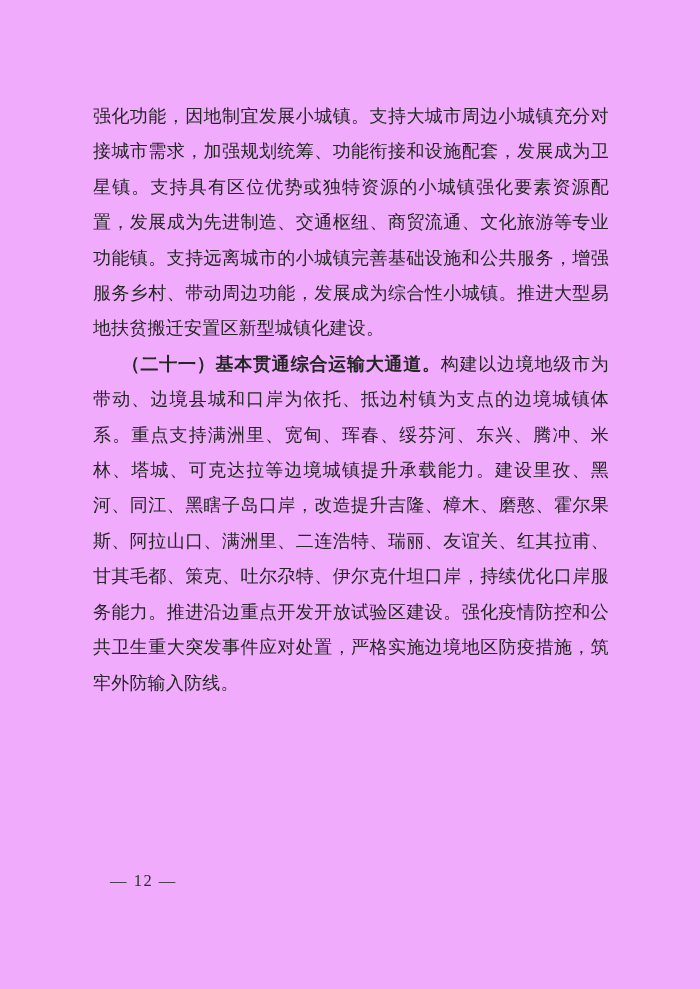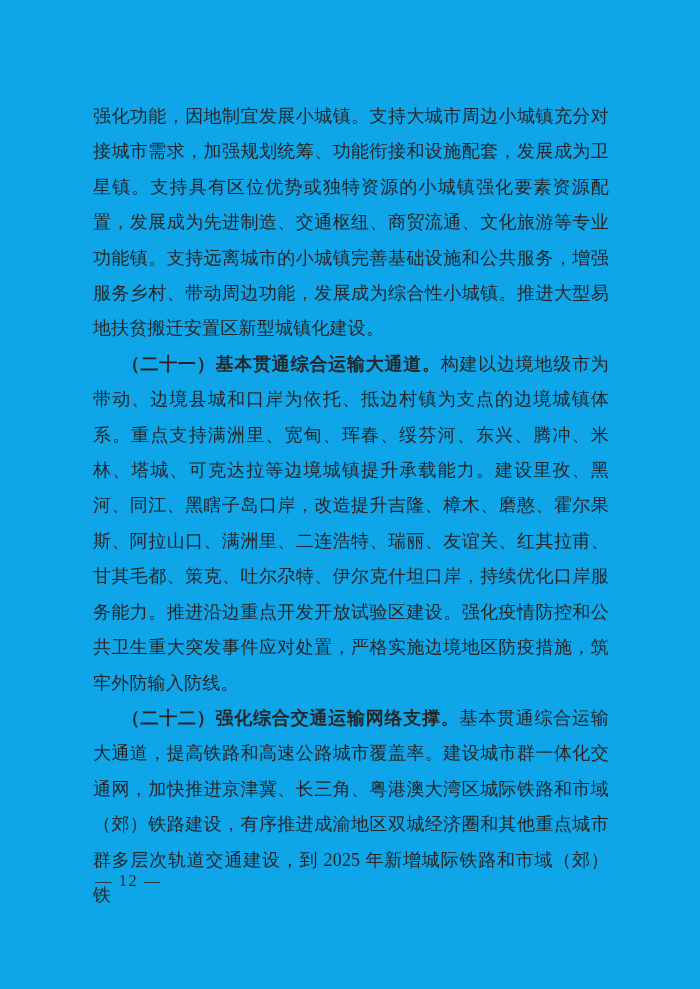--- a/index.html
+++ b/index.html
@@ -4,21 +4,21 @@
 <style>
   html, body {
     margin: 0;
     padding: 0;
     background: #ffffff;
   }
   .page {
     position: relative;
     width: 700px;
     height: 989px;
-    background: #0ea5e9;
+    background: #f0abfc;
     overflow: hidden;
     font-family: "Liberation Serif", "DejaVu Serif", serif;
   }
   .text-block {
     position: absolute;
     left: 93px;
     top: 99px;
     width: 516px;
     font-size: 18px;
     line-height: 35.4px;
@@ -31,30 +31,29 @@
     padding: 0;
   }
   p.indented {
     text-indent: 1.6em;
   }
   .lead {
     font-weight: 700;
   }
   .page-number {
     position: absolute;
-    left: 95px;
+    left: 110px;
     top: 871px;
     font-size: 16.5px;
     color: #2e2e2e;
     letter-spacing: 1.5px;
   }
 </style>
 </head>
 <body>
 
 <div class="page">
   <div class="text-block">
     <p><span>强化功能，因地制宜发展小城镇。支持大城市周边小城镇充分对接城市需求，加强规划统筹、功能衔接和设施配套，发展成为卫星镇。支持具有区位优势或独特资源的小城镇强化要素资源配置，发展成为先进制造、交通枢纽、商贸流通、文化旅游等专业功能镇。支持远离城市的小城镇完善基础设施和公共服务，增强服务乡村、带动周边功能，发展成为综合性小城镇。推进大型易地扶贫搬迁安置区新型城镇化建设。</span></p>
     <p class="indented"><span class="lead">（二十一）基本贯通综合运输大通道。</span><span>构建以边境地级市为带动、边境县城和口岸为依托、抵边村镇为支点的边境城镇体系。重点支持满洲里、宽甸、珲春、绥芬河、东兴、腾冲、米林、塔城、可克达拉等边境城镇提升承载能力。建设里孜、黑河、同江、黑瞎子岛口岸，改造提升吉隆、樟木、磨憨、霍尔果斯、阿拉山口、满洲里、二连浩特、瑞丽、友谊关、红其拉甫、甘其毛都、策克、吐尔尕特、伊尔克什坦口岸，持续优化口岸服务能力。推进沿边重点开发开放试验区建设。强化疫情防控和公共卫生重大突发事件应对处置，严格实施边境地区防疫措施，筑牢外防输入防线。</span></p>
-    <p class="indented"><span class="lead">（二十二）强化综合交通运输网络支撑。</span><span>基本贯通综合运输大通道，提高铁路和高速公路城市覆盖率。建设城市群一体化交通网，加快推进京津冀、长三角、粤港澳大湾区城际铁路和市域（郊）铁路建设，有序推进成渝地区双城经济圈和其他重点城市群多层次轨道交通建设，到 2025 年新增城际铁路和市域（郊）铁</span></p>
   </div>
   <div class="page-number">— 12 —</div>
 </div>
 
 </body></html>

